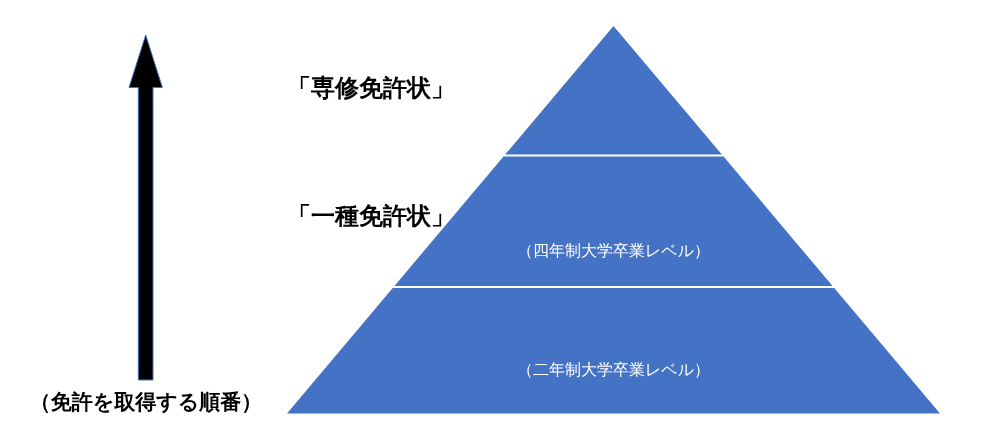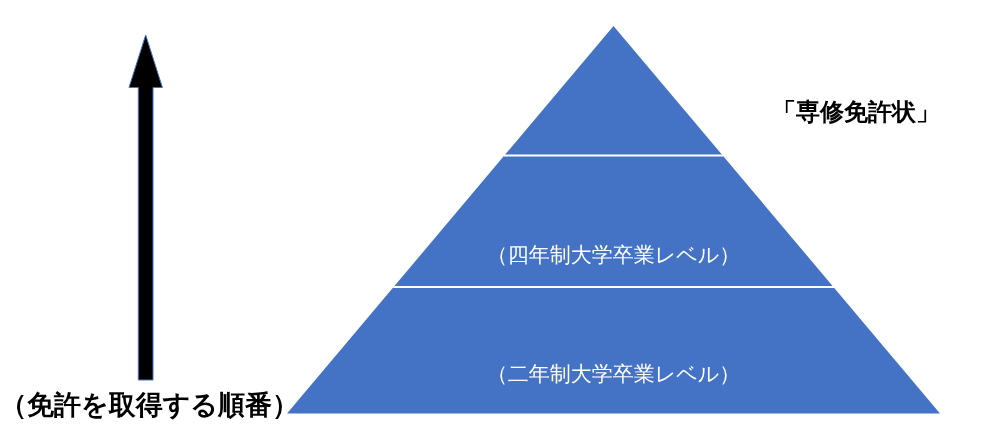--- a/index.html
+++ b/index.html
@@ -27,66 +27,66 @@
   }
   .arrow-shape {
     stroke: #4472C4;
     stroke-width: 1;
     stroke-linejoin: miter;
   }
   .tier-label {
     position: absolute;
     left: 287px;
     width: 653px;
-    text-align: right;
+    text-align: left;
     font-size: 24px;
     font-weight: bold;
     color: #000000;
     line-height: 1.3;
     white-space: nowrap;
-    margin-top: 24px;
   }
   .tier-sublabel {
     position: absolute;
     left: 287px;
     width: 653px;
     text-align: center;
-    font-size: 21px;
+    font-size: 16px;
     font-weight: normal;
     color: #ffffff;
     line-height: 1.3;
     white-space: nowrap;
   }
   .arrow-caption {
     position: absolute;
     left: 0;
     top: 388px;
     width: 292px;
     text-align: center;
-    font-size: 27px;
+    font-size: 21px;
     font-weight: bold;
     color: #000000;
     line-height: 1.3;
     white-space: nowrap;
   }
 </style>
 </head>
 <body>
 
 <div class="canvas">
 
   <svg class="shapes-svg" viewBox="0 0 984 444" aria-hidden="true">
     <polygon points="613.5,26 940,413.5 287,413.5" fill="#4472C4"></polygon>
     <line class="divider" x1="504" y1="155.5" x2="723" y2="155.5" stroke="#FFFFFF"></line>
     <line class="divider" x1="393" y1="287" x2="834" y2="287" stroke="#FFFFFF"></line>
     <polygon class="arrow-shape" points="145.7,35 162.4,87.5 153,87.5 153,380 138.3,380 138.3,87.5 129,87.5" fill="#000000"></polygon>
   </svg>
 
   <div class="tier-label" style="top:72px">「専修免許状」</div>
 
+  <div class="tier-label" style="top:200px">「一種免許状」</div>
 
   <div class="tier-sublabel" style="top:241px">（四年制大学卒業レベル）</div>
 
 
   <div class="tier-sublabel" style="top:360px">（二年制大学卒業レベル）</div>
 
   <div class="arrow-caption">（免許を取得する順番）</div>
 
 </div>
 

